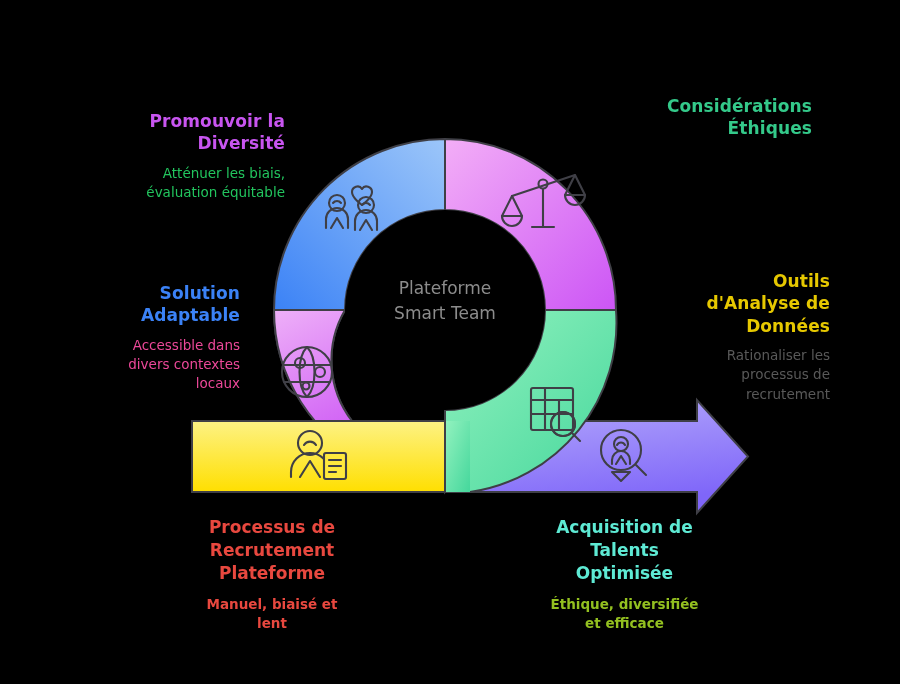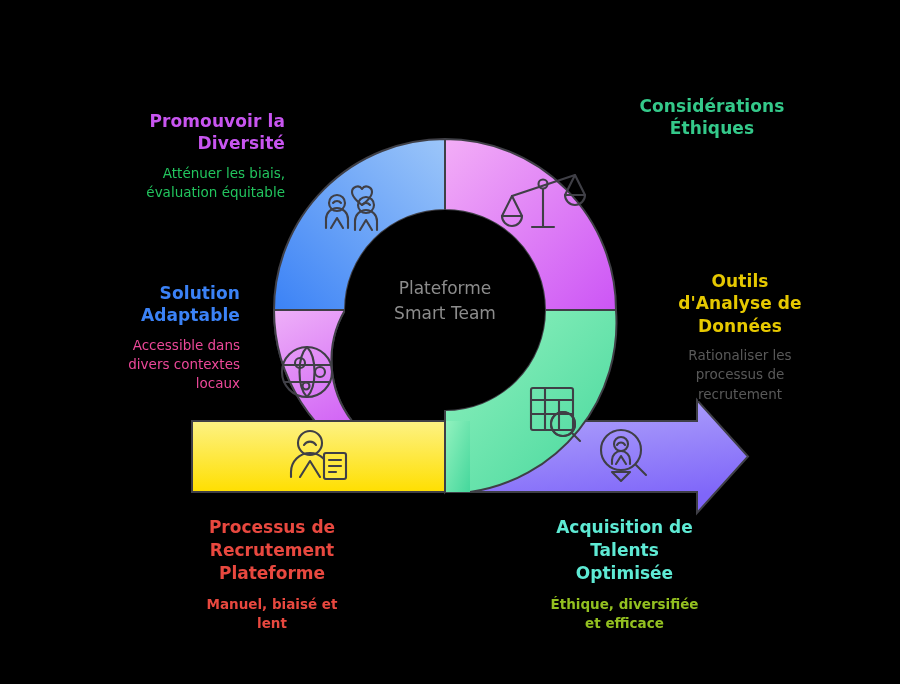--- a/index.html
+++ b/index.html
@@ -40,21 +40,21 @@
     margin: 0 0 9px 0;
     letter-spacing: 0.1px;
   }
   .lbl-desc {
     font-size: 13.5px;
     line-height: 1.42;
     color: #595959;
     margin: 0;
   }
   .ta-right { text-align: right; }
-  .ta-left  { text-align: center; text-decoration: underline; }
+  .ta-left  { text-align: right; text-decoration: underline; }
   .ta-center{ text-align: center; }
 
   .center-text {
     position: absolute;
     left: 345px;
     top: 276px;
     width: 200px;
     text-align: center;
     color: #8c8c8c;
     font-size: 17px;

